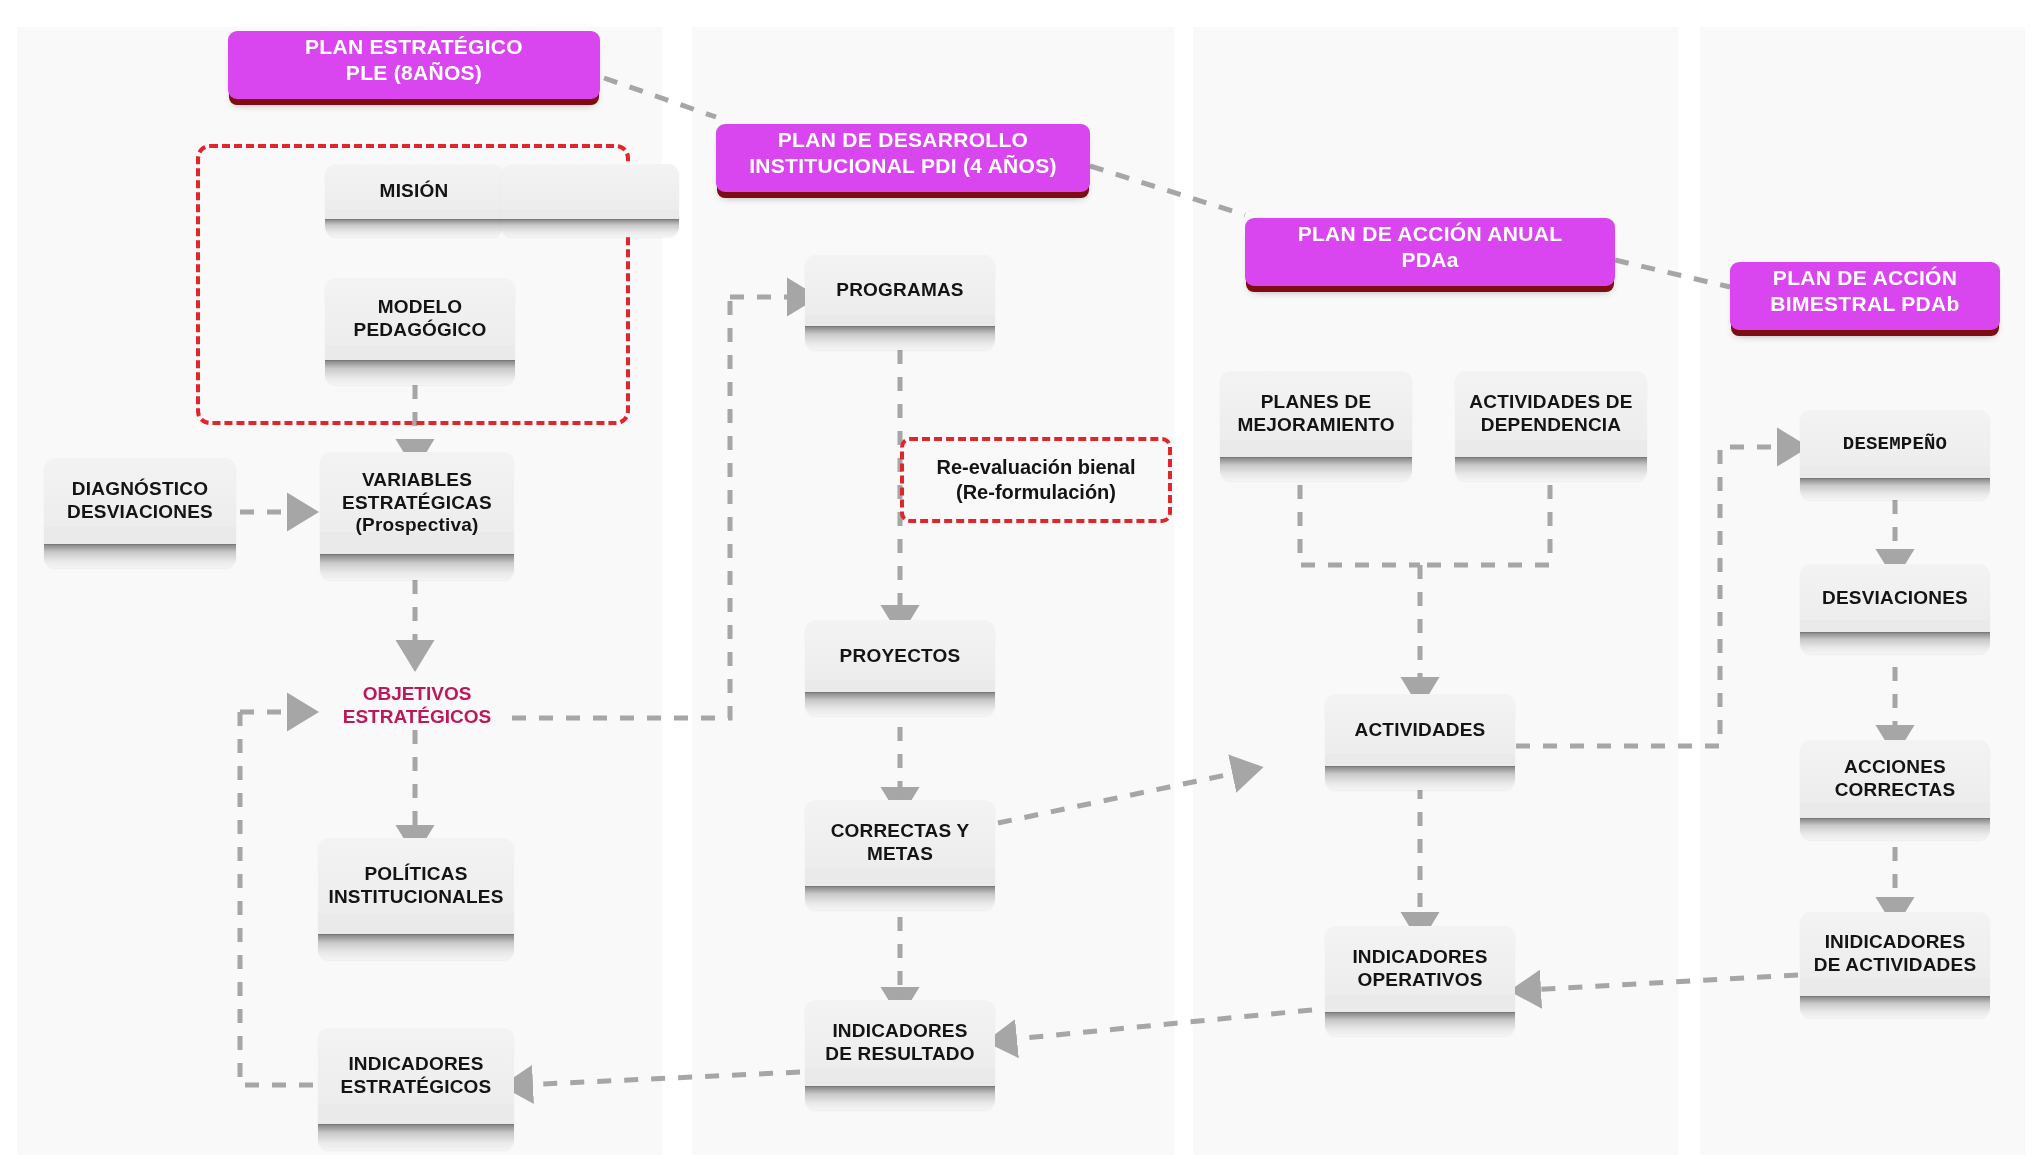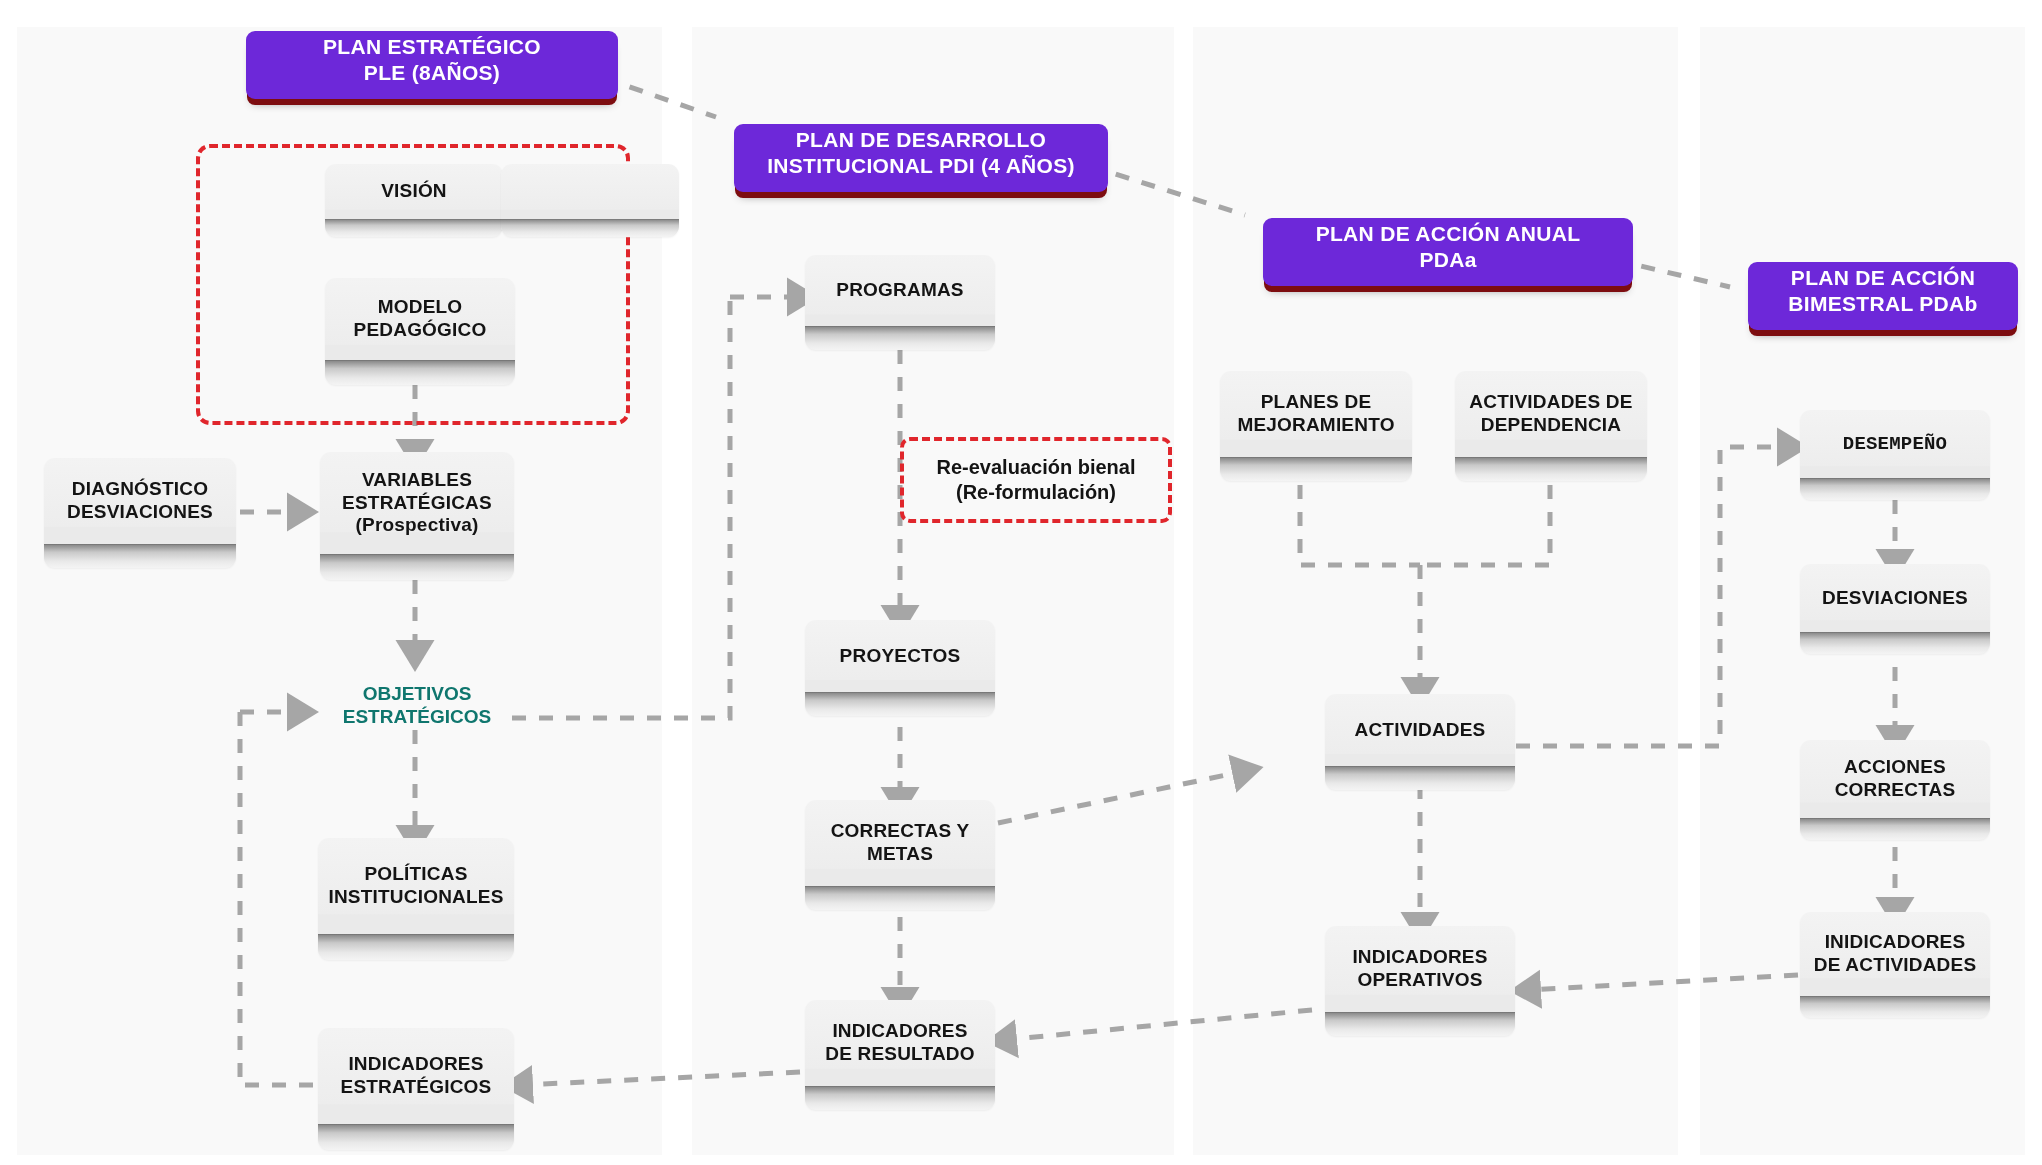--- a/index.html
+++ b/index.html
@@ -13,33 +13,32 @@
 
   
   .panel{position:absolute;background:#f9f9f9;}
 
   
   #wires{position:absolute;left:0;top:0;width:2042px;height:1165px;pointer-events:none;}
 
   
   .plaque{
     position:absolute;
-    background:#6d28d9;
+    background:#d946ef;
     border-radius:9px;
     color:#ffffff;
     font-weight:bold;
     font-size:21px;
     line-height:1.22;
     letter-spacing:.3px;
     display:flex;align-items:center;justify-content:center;
     text-align:center;
     box-sizing:border-box;
     padding:6px 10px 16px 10px;
     box-shadow:0 7px 0 -1px #7d0d10, 0 10px 10px -6px rgba(0,0,0,.45);
-    margin-left:18px;
   }
   .plaque .plabel{display:block;width:100%;white-space:pre-line;}
 
   
   .node{
     position:absolute;
     border-radius:11px;
     box-sizing:border-box;
     background:linear-gradient(#f3f3f3 0%, #ededed 62%, #eaeaea 63%);
     overflow:hidden;
@@ -54,21 +53,21 @@
     box-sizing:border-box;padding:2px 6px;
     white-space:pre-line;
   }
   .node .plinth{
     position:absolute;left:0;right:0;bottom:0;
     background:linear-gradient(#6d6d6d 0%, #8e8e8e 6%, #c9c9c9 34%, #e9e9e9 72%, #f4f4f4 100%);
   }
   
   .bare{
     position:absolute;
-    color:#0f766e;font-weight:bold;font-size:19px;line-height:1.2;
+    color:#be185d;font-weight:bold;font-size:19px;line-height:1.2;
     text-align:center;white-space:pre-line;
     display:flex;align-items:center;justify-content:center;
   }
 
   
   .reddash{
     position:absolute;
     border:4px dashed #e0262c;
     border-radius:14px;
     box-sizing:border-box;
@@ -143,21 +142,21 @@
 
   <div class="reddash note" style="left:900px;top:437px;width:272px;height:86px;">Re-evaluación bienal
 (Re-formulación)</div>
 
   <div class="plaque" style="left:228px;top:31px;width:372px;height:68px;">
     <span class="plabel">PLAN ESTRATÉGICO
 PLE (8AÑOS)</span>
   </div>
 
   <div class="node" style="left:325px;top:164px;width:178px;height:73px;">
-    <div class="face" style="height:55px;">VISIÓN</div>
+    <div class="face" style="height:55px;">MISIÓN</div>
     <div class="plinth" style="height:18px;"></div>
   </div>
   <div class="node" style="left:501px;top:164px;width:178px;height:73px;">
     <div class="plinth" style="height:18px;"></div>
   </div>
 
   <div class="node" style="left:325px;top:278px;width:190px;height:107px;">
     <div class="face" style="height:82px;">MODELO
 PEDAGÓGICO</div>
     <div class="plinth" style="height:25px;"></div>

